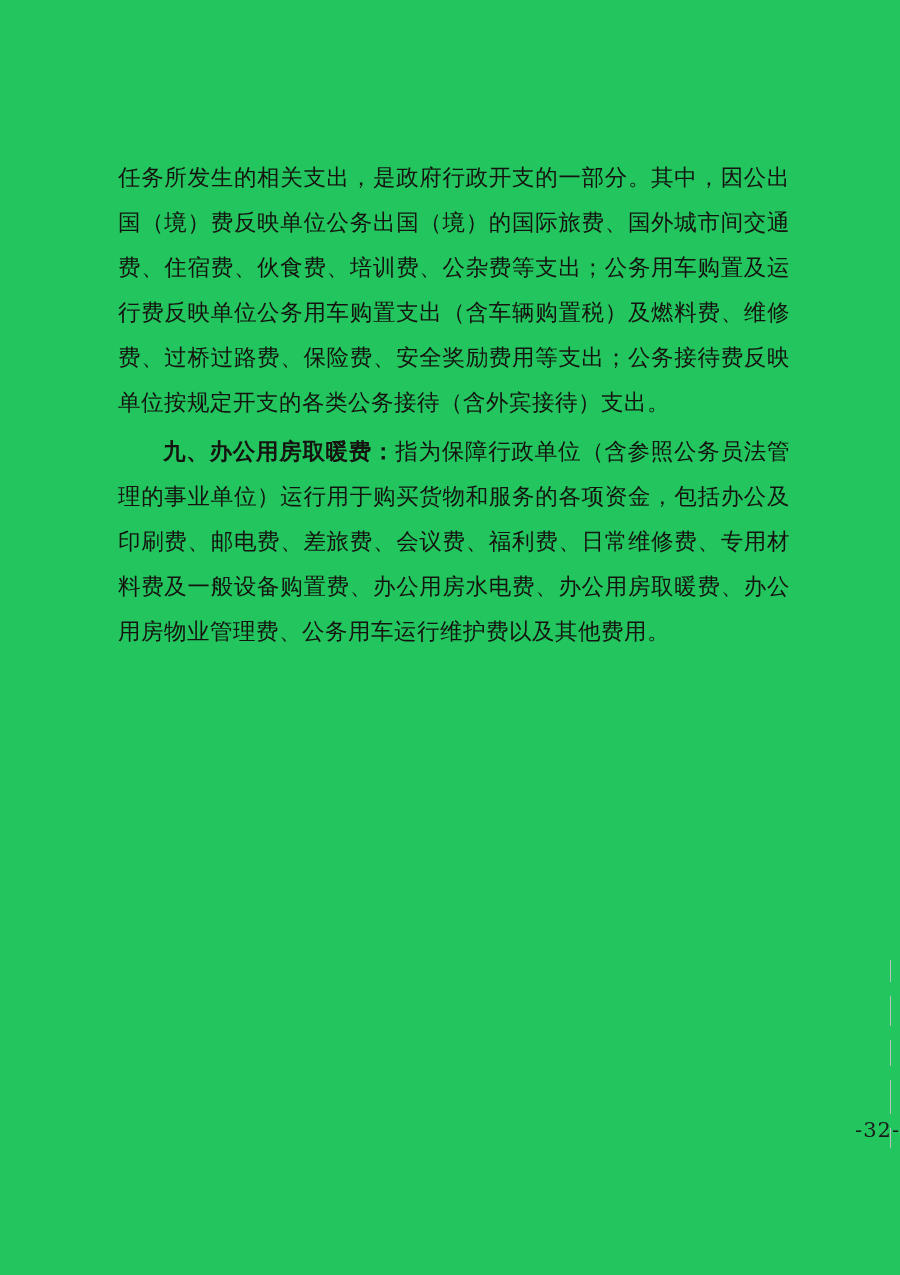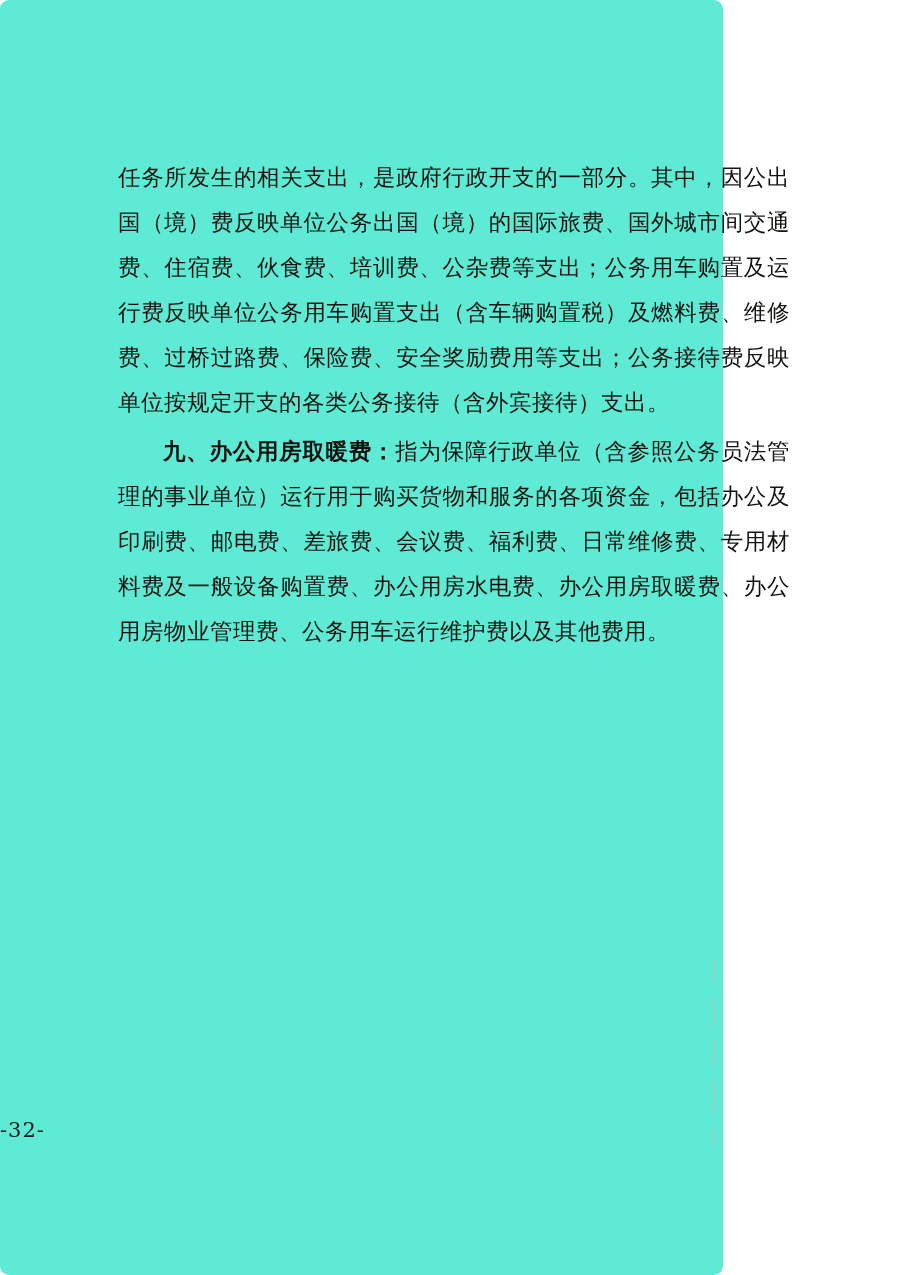--- a/index.html
+++ b/index.html
@@ -11,24 +11,23 @@
     height: 1275px;
     background: #ffffff;
     font-family: "DejaVu Serif", serif;
     color: #111111;
     position: relative;
     overflow: hidden;
   }
   .page {
     position: absolute;
     top: 0; left: 0;
-    width: 723px;
+    width: 900px;
     height: 1275px;
-    background: #5eead4;
-    border-radius: 9px;
+    background: #22c55e;
   }
   .content {
     position: absolute;
     left: 118px;
     top: 155px;
     width: 672px;
   }
   .para {
     font-size: 22.5px;
     line-height: 45px;
@@ -45,21 +44,21 @@
     text-indent: 45px;
   }
   .bold-lead {
     font-weight: bold;
   }
   .page-number {
     position: absolute;
     left: 0;
     top: 1118px;
     width: 900px;
-    padding-right: 108px;
+    text-align: right;
     box-sizing: border-box;
     font-size: 21px;
     font-family: "DejaVu Serif", serif;
     color: #1a1a1a;
     letter-spacing: 1px;
   }
   .edge-marks {
     position: absolute;
     right: 8px;
     top: 960px;

